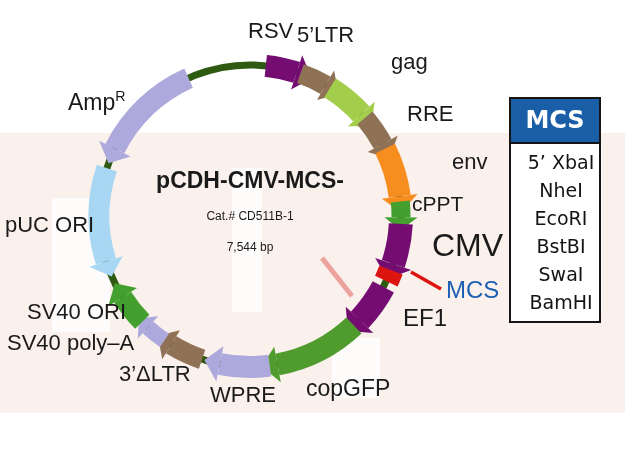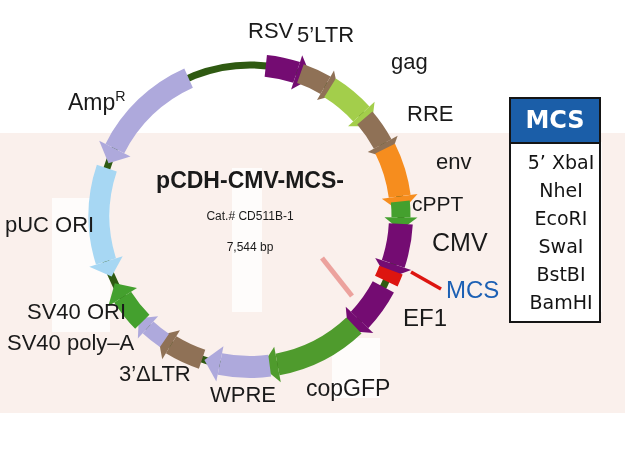--- a/index.html
+++ b/index.html
@@ -111,23 +111,23 @@
         <polygon points="130.52626272612963,156.43259194984057 99.20356007005873,140.8156684909973 108.49700847892177,163.2941806762701" fill="#AEA9DC"></polygon>
       </g>
       <line x1="411" y1="272" x2="441" y2="289" stroke="#DD1510" stroke-width="3.5"></line>
     </svg>
 
   <div id="map-labels">
       <div class="map-label" style="left: 248px; top: 20px; font-size: 22px;">RSV</div>
       <div class="map-label" style="left: 297px; top: 24px; font-size: 22px;">5’LTR</div>
       <div class="map-label" style="left: 360px; top: 51px; font-size: 22px; margin-left: 31px;">gag</div>
       <div class="map-label" style="left: 407px; top: 103px; font-size: 22px; text-align: right;">RRE</div>
-      <div class="map-label" style="left: 436px; top: 151px; font-size: 22px;">env</div>
+      <div class="map-label" style="left: 452px; top: 151px; font-size: 22px;">env</div>
       <div class="map-label" style="left: 412px; top: 193px; font-size: 21px;">cPPT</div>
-      <div class="map-label" style="left: 432px; top: 229px; font-size: 25px;">CMV</div>
+      <div class="map-label" style="left: 432px; top: 229px; font-size: 32px;">CMV</div>
       <div class="map-label" style="left: 446px; top: 278px; font-size: 24px; color: rgb(28, 96, 180);">MCS</div>
       <div class="map-label" style="left: 403px; top: 306px; font-size: 24px; text-align: right;">EF1</div>
       <div class="map-label" style="left: 306px; top: 377px; font-size: 23px;">copGFP</div>
       <div class="map-label" style="left: 210px; top: 384px; font-size: 22px;">WPRE</div>
       <div class="map-label" style="left: 119px; top: 363px; font-size: 22px;">3’ΔLTR</div>
       <div class="map-label" style="left: 7px; top: 332px; font-size: 22px;">SV40 poly–A</div>
       <div class="map-label" style="left: 27px; top: 301px; font-size: 22px;">SV40 ORI</div>
       <div class="map-label" style="left: 5px; top: 214px; font-size: 22px;">pUC ORI</div>
       <div class="map-label" style="left: 68px; top: 81px; font-size: 23px; margin-top: 8px;">Amp<sup>R</sup></div>
     </div>
@@ -137,19 +137,19 @@
     <div class="center-sub first">Cat.# CD511B-1</div>
     <div class="center-sub">7,544 bp</div>
   </div>
 
   <div class="mcs-box">
     <div class="mcs-header" id="mcs-header" style="background: rgb(27, 94, 168);">MCS</div>
     <div class="mcs-body" id="mcs-body">
         <div class="mcs-row">5’ XbaI</div>
         <div class="mcs-row">NheI</div>
         <div class="mcs-row">EcoRI</div>
+        <div class="mcs-row">BstBI</div>
         <div class="mcs-row">SwaI</div>
-        <div class="mcs-row">BstBI</div>
         <div class="mcs-row">BamHI</div>
       </div>
   </div>
 
 </div>
 
 </body></html>

